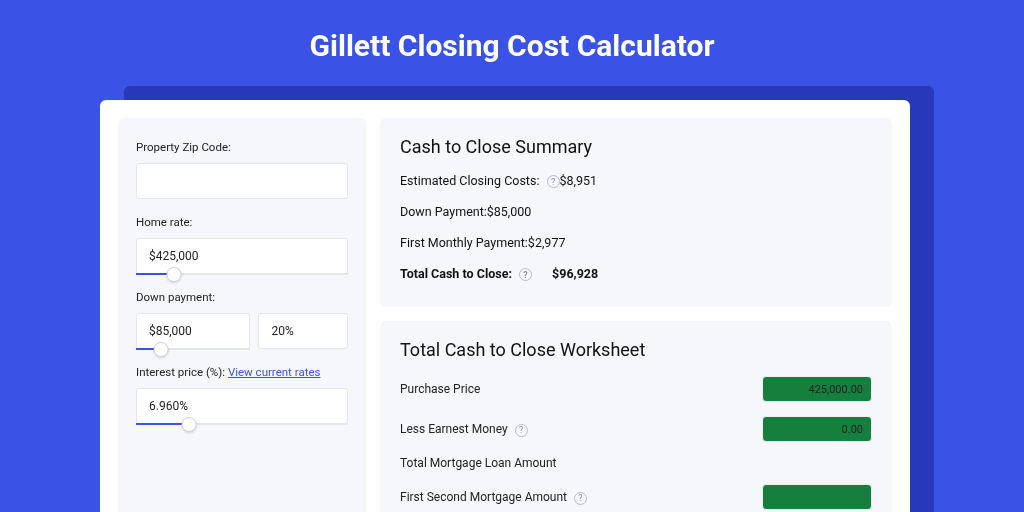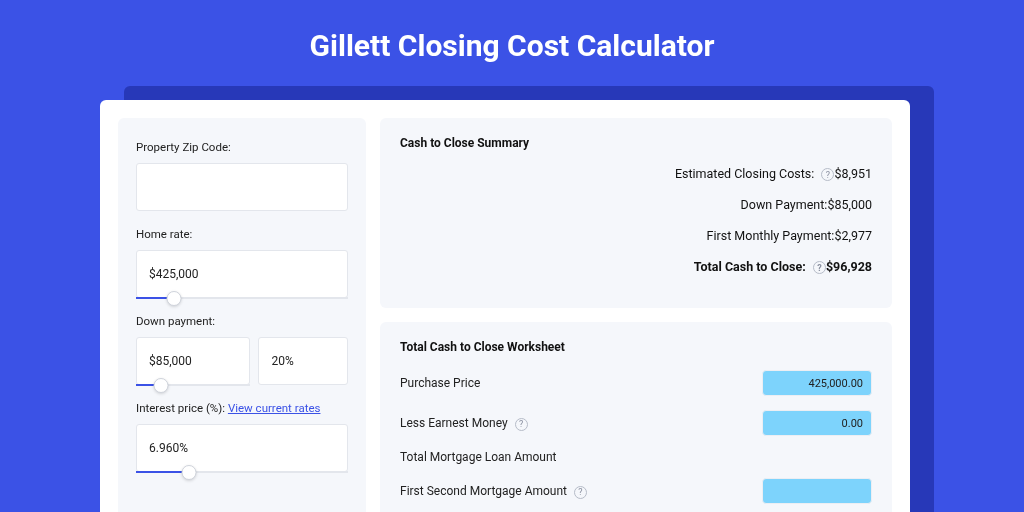--- a/index.html
+++ b/index.html
@@ -48,21 +48,21 @@
     .form-group { margin-bottom: 16px; }
     .form-label {
       font-size: 11.5px;
       color: #222;
       display: block;
       margin-bottom: 9px;
       font-weight: 400;
     }
     .text-input {
       width: 100%;
-      height: 48px;
+      height: 36px;
       border: 1px solid #e3e6ec;
       border-radius: 3px;
       background: #fff;
       padding: 0 12px;
       font-size: 12px;
       font-family: inherit;
       color: #222;
     }
     .slider-wrap { position: relative; }
     .slider-track {
@@ -96,34 +96,34 @@
     .two-col .slider-wrap:first-child { flex: 1.8; }
     .two-col .text-input.pct { flex: 1; }
     .link { color: #3b52e6; font-size: 11.5px; }
     .content { flex: 1; display: flex; flex-direction: column; gap: 14px; }
     .section {
       background: #f5f7fb;
       border-radius: 6px;
       padding: 18px 20px;
     }
     .section-title {
-      font-size: 12px;
-      font-weight: 700;
+      font-size: 18px;
+      font-weight: 400;
       color: #111;
       margin-bottom: 16px;
     }
     .summary-row {
       display: flex;
-      justify-content: flex-end;
+      justify-content: flex-start;
       align-items: center;
       font-size: 12.5px;
       color: #111;
       margin-bottom: 16px;
     }
-    .summary-row:last-child { margin-bottom: 16px; }
+    .summary-row:last-child { margin-bottom: 8px; gap: 20px; }
     .summary-row.total .lbl,
     .summary-row.total .val { font-weight: 700; }
     .help-icon {
       display: inline-flex;
       align-items: center;
       justify-content: center;
       width: 13px;
       height: 13px;
       border: 1px solid #b6bcc8;
       border-radius: 50%;
@@ -139,21 +139,21 @@
       align-items: center;
       font-size: 12px;
       color: #222;
       margin-bottom: 14px;
     }
     .ws-input {
       width: 110px;
       height: 26px;
       border: 1px solid #eceef3;
       border-radius: 4px;
-      background: #7dd3fc;
+      background: #15803d;
       text-align: right;
       padding: 0 8px;
       font-size: 11px;
       font-family: inherit;
       color: #222;
     }
   </style>
 </head>
 <body>
 

